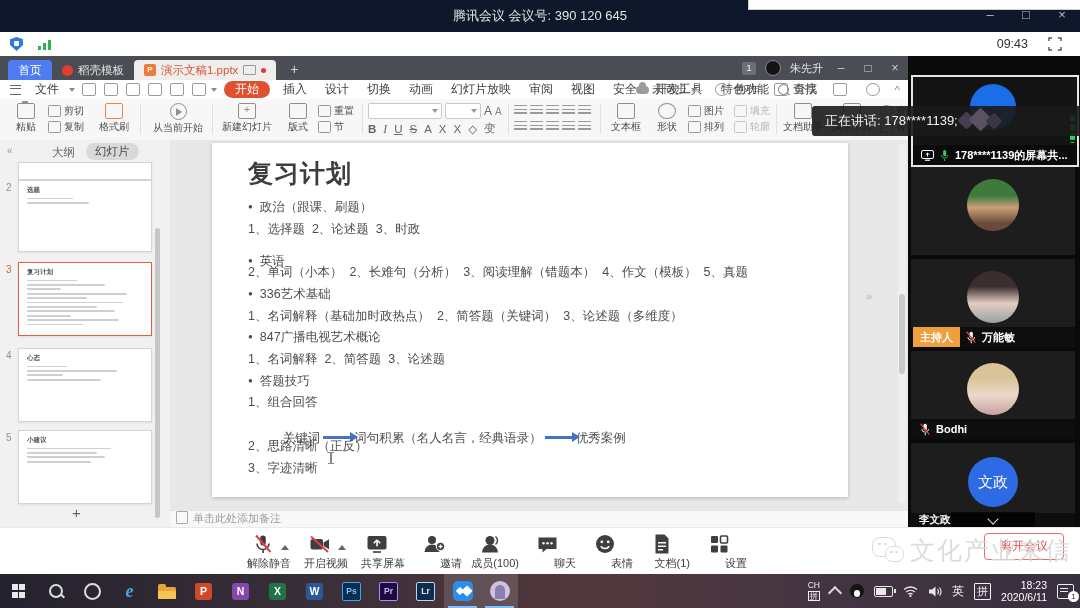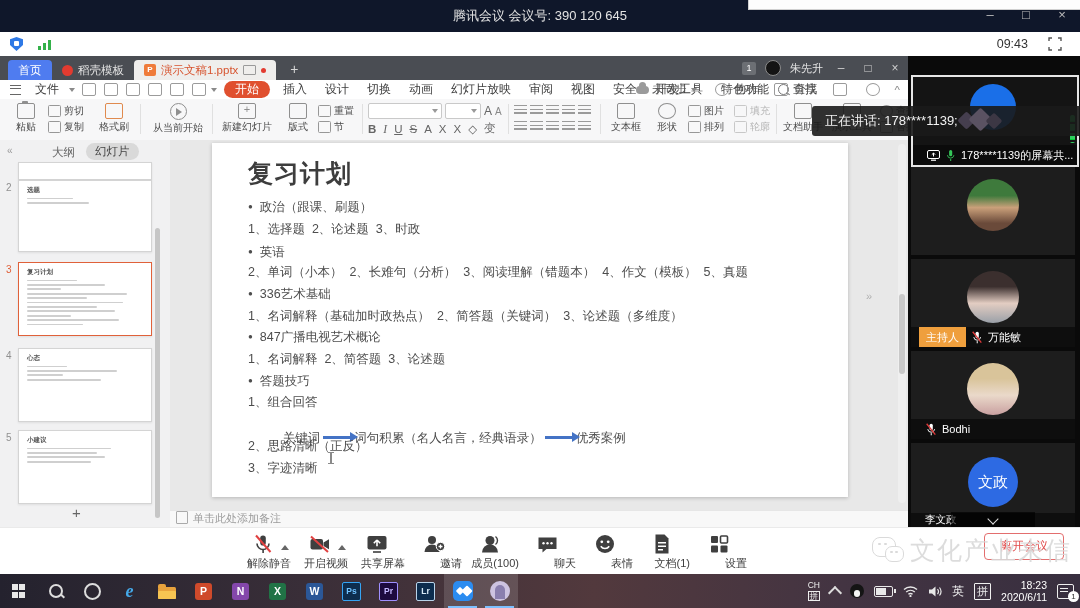--- a/index.html
+++ b/index.html
@@ -97,21 +97,21 @@
   .caret-i::before,.caret-i::after{content:"";position:absolute;left:-2px;width:5.5px;height:1.3px;background:#8a8a8a;}
   .caret-i::after{bottom:0;}
   .sscroll{position:absolute;right:2px;top:4px;width:8px;bottom:8px;background:#efefef;border-radius:4px;}
   .sscroll i{position:absolute;left:1px;width:6px;top:150px;height:80px;background:#c9c9c9;border-radius:3px;display:block;}
   .hdl{position:absolute;right:36px;top:150px;color:#b0b0b0;font-size:11px;}
   .notes{position:absolute;left:170px;bottom:0;right:0;height:16px;background:#f8f8f8;border-top:1px solid #e6e6e6;display:flex;gap:5px;padding-left:6px;font-size:11px;color:#9a9a9a;}
   .note-ico{width:10px;height:11px;border:1.1px solid #aaa;border-radius:1px;}
   
   .sidebar{position:absolute;left:908px;top:56px;width:172px;height:471px;background:#0a0a0a;overflow:hidden;}
   .tile{position:absolute;left:3px;width:164px;height:88px;background:#1d1d1d;overflow:hidden;}
-  .tile .label{position:absolute;left:0;right:0;bottom:0;height:20px;background:rgba(8,8,8,.72);display:flex;align-items:center;gap:5px;padding-left:14px;color:#fff;font-size:11px;white-space:nowrap;}
+  .tile .label{position:absolute;left:0;right:0;bottom:0;height:20px;background:rgba(8,8,8,.72);display:flex;align-items:center;gap:5px;padding-left:8px;color:#fff;font-size:11px;white-space:nowrap;font-weight:bold;}
   .tile .av{position:absolute;border-radius:50%;}
   .hostbadge{height:20px;line-height:20px;padding:0 7px;background:#ef9f3d;color:#fff;font-size:11px;margin-left:-6px;}
   .meter{position:absolute;right:2px;top:38px;width:5px;height:28px;background:repeating-linear-gradient(#2ecf5e 0 6px,#0c3 6px 7px,transparent 7px 9px);border-radius:2px;}
   .t5chev{position:absolute;left:40px;bottom:0;width:84px;height:15px;background:rgba(0,0,0,.65);}
   .t5chev::after{content:"";position:absolute;left:38px;top:3px;width:7px;height:7px;border-right:1.6px solid #ddd;border-bottom:1.6px solid #ddd;transform:rotate(45deg);}
   
   .toast{position:absolute;left:812px;top:106px;width:257px;height:30px;background:rgba(26,26,26,.9);border-radius:3px;color:#f2f2f2;font-size:13px;line-height:30px;padding-left:13px;z-index:9;}
   .dia{position:absolute;transform:rotate(45deg);border-radius:2px;}
   
   .meetbar{position:absolute;left:0;top:527px;width:1080px;height:47px;background:#fff;border-top:1px solid #eaeaea;}
@@ -428,21 +428,21 @@
       </div>
       <div class="pscroll"></div>
       <div class="addslide">+</div>
     </div>
 
     <div class="sarea">
       <div class="slide">
         <div class="stitle">复习计划</div>
         <div class="sline b" style="top:56px">政治（跟课、刷题）</div>
         <div class="sline" style="top:78px">1、选择题  2、论述题  3、时政</div>
-        <div class="sline b" style="top:101px">英语</div>
+        <div class="sline b" style="top:110px">英语</div>
         <div class="sline" style="top:121px">2、单词（小本）  2、长难句（分析）  3、阅读理解（错题本）  4、作文（模板）  5、真题</div>
         <div class="sline b" style="top:143px">336艺术基础</div>
         <div class="sline" style="top:165px">1、名词解释（基础加时政热点）  2、简答题（关键词）  3、论述题（多维度）</div>
         <div class="sline b" style="top:186px">847广播电视艺术概论</div>
         <div class="sline" style="top:208px">1、名词解释  2、简答题  3、论述题</div>
         <div class="sline b" style="top:230px">答题技巧</div>
         <div class="sline" style="top:251px">1、组合回答</div>
         <div class="sline" style="top:273px">
           <span>关键词</span><span class="fl-arrow"></span><span>词句积累（名人名言，经典语录）</span><span class="fl-arrow"></span><span>优秀案例</span>
         </div>

